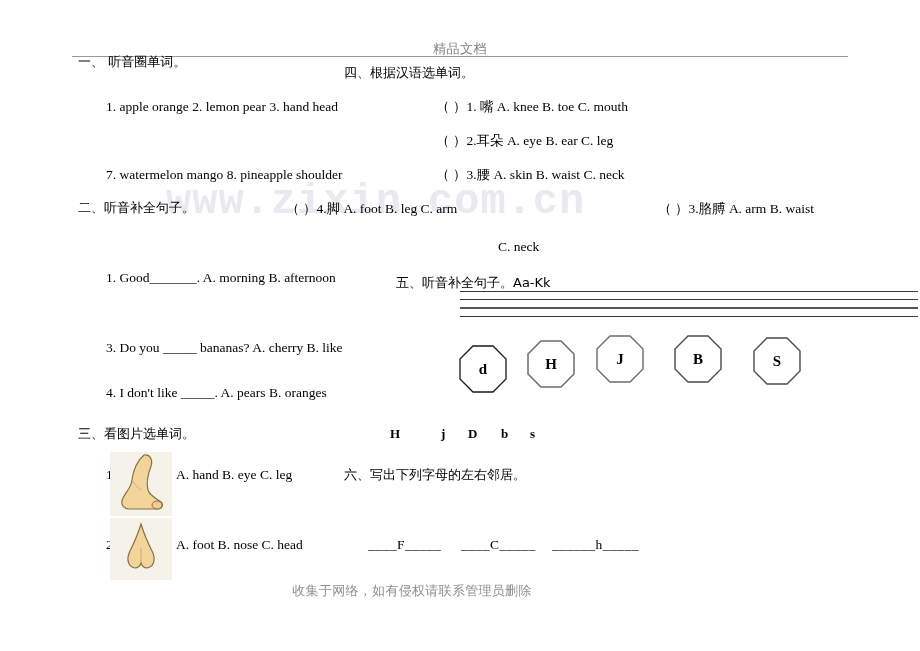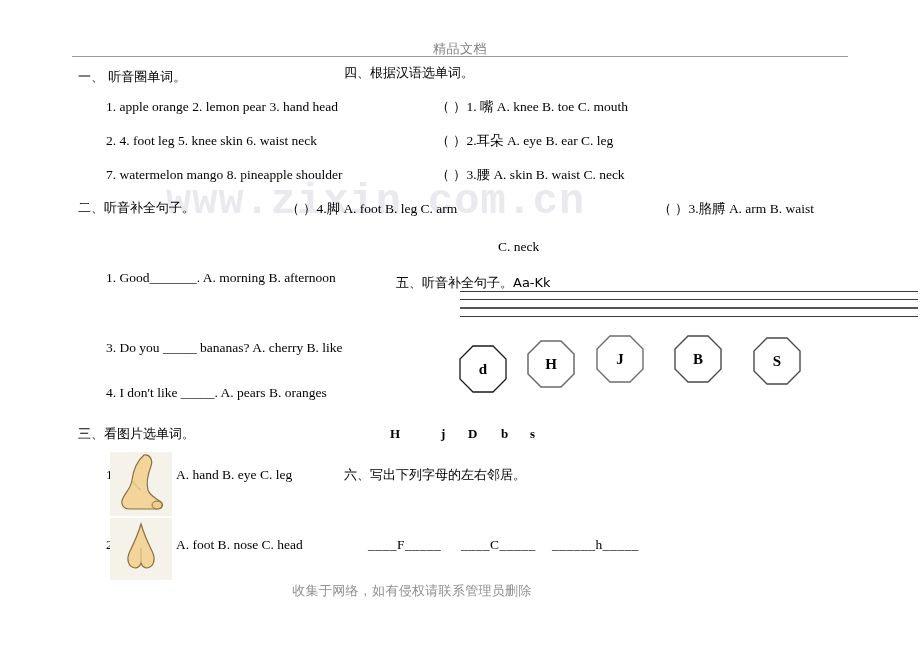--- a/index.html
+++ b/index.html
@@ -120,25 +120,24 @@
 </head>
 <body>
 
 <div id="page">
 
   <div class="hdr-text cn">精品文档</div>
   <div class="hdr-rule"></div>
 
   <div class="watermark">www.zixin.com.cn</div>
 
-  <div class="t cn" style="left:78px; top:70px;">一、 听音圈单词。</div>
+  <div class="t cn" style="left:78px; top:55px;">一、 听音圈单词。</div>
 
   <div class="t mix" style="left:78px; top:100px;">1.  apple  orange  2. lemon  pear  3. hand  head</div>
 
-  <div class="t mix" style="left:78px; top:134px;">2.  4. foot  leg     5. knee  skin    6. waist   neck</div>
 
   <div class="t mix" style="left:78px; top:168px;">7. watermelon   mango 8. pineapple   shoulder</div>
 
   <div class="t cn" style="left:78px; top:201px;">二、听音补全句子。</div>
 
   <div class="t mix" style="left:78px; top:271px;">1. Good_______.  A. morning   B. afternoon</div>
 
 
   <div class="t mix" style="left:78px; top:341px;">3. Do you _____ bananas? A. cherry  B. like</div>
 

